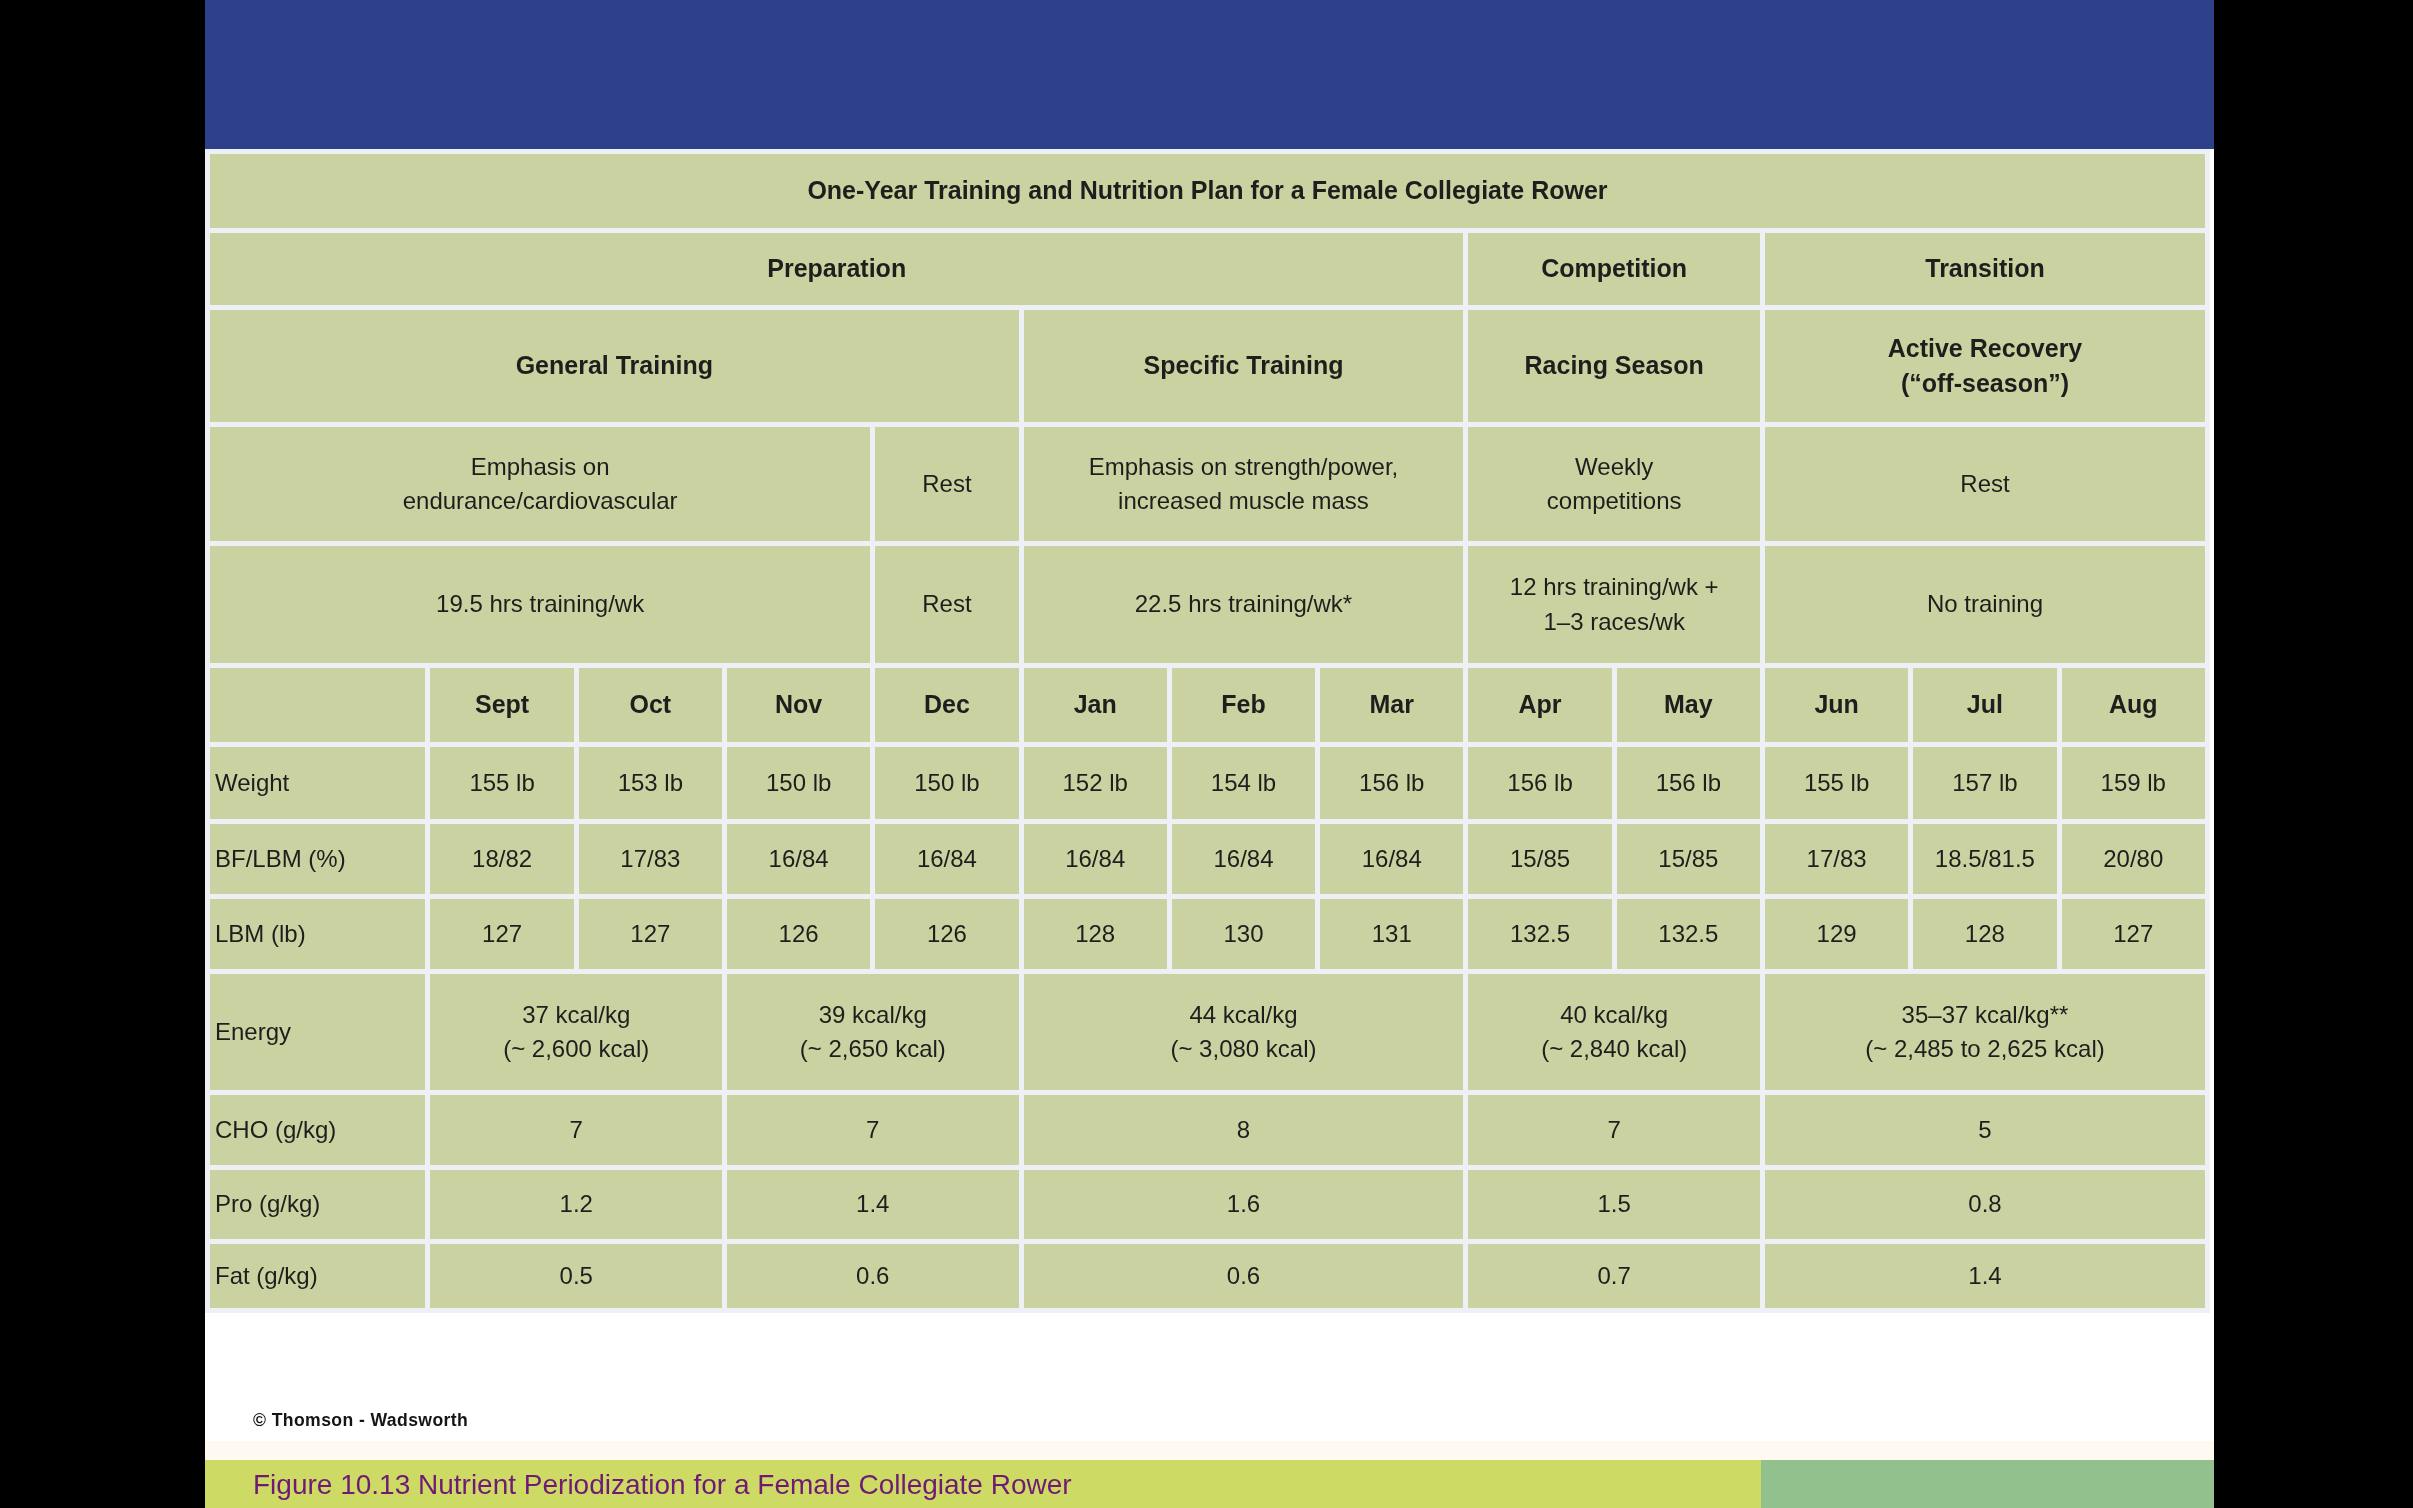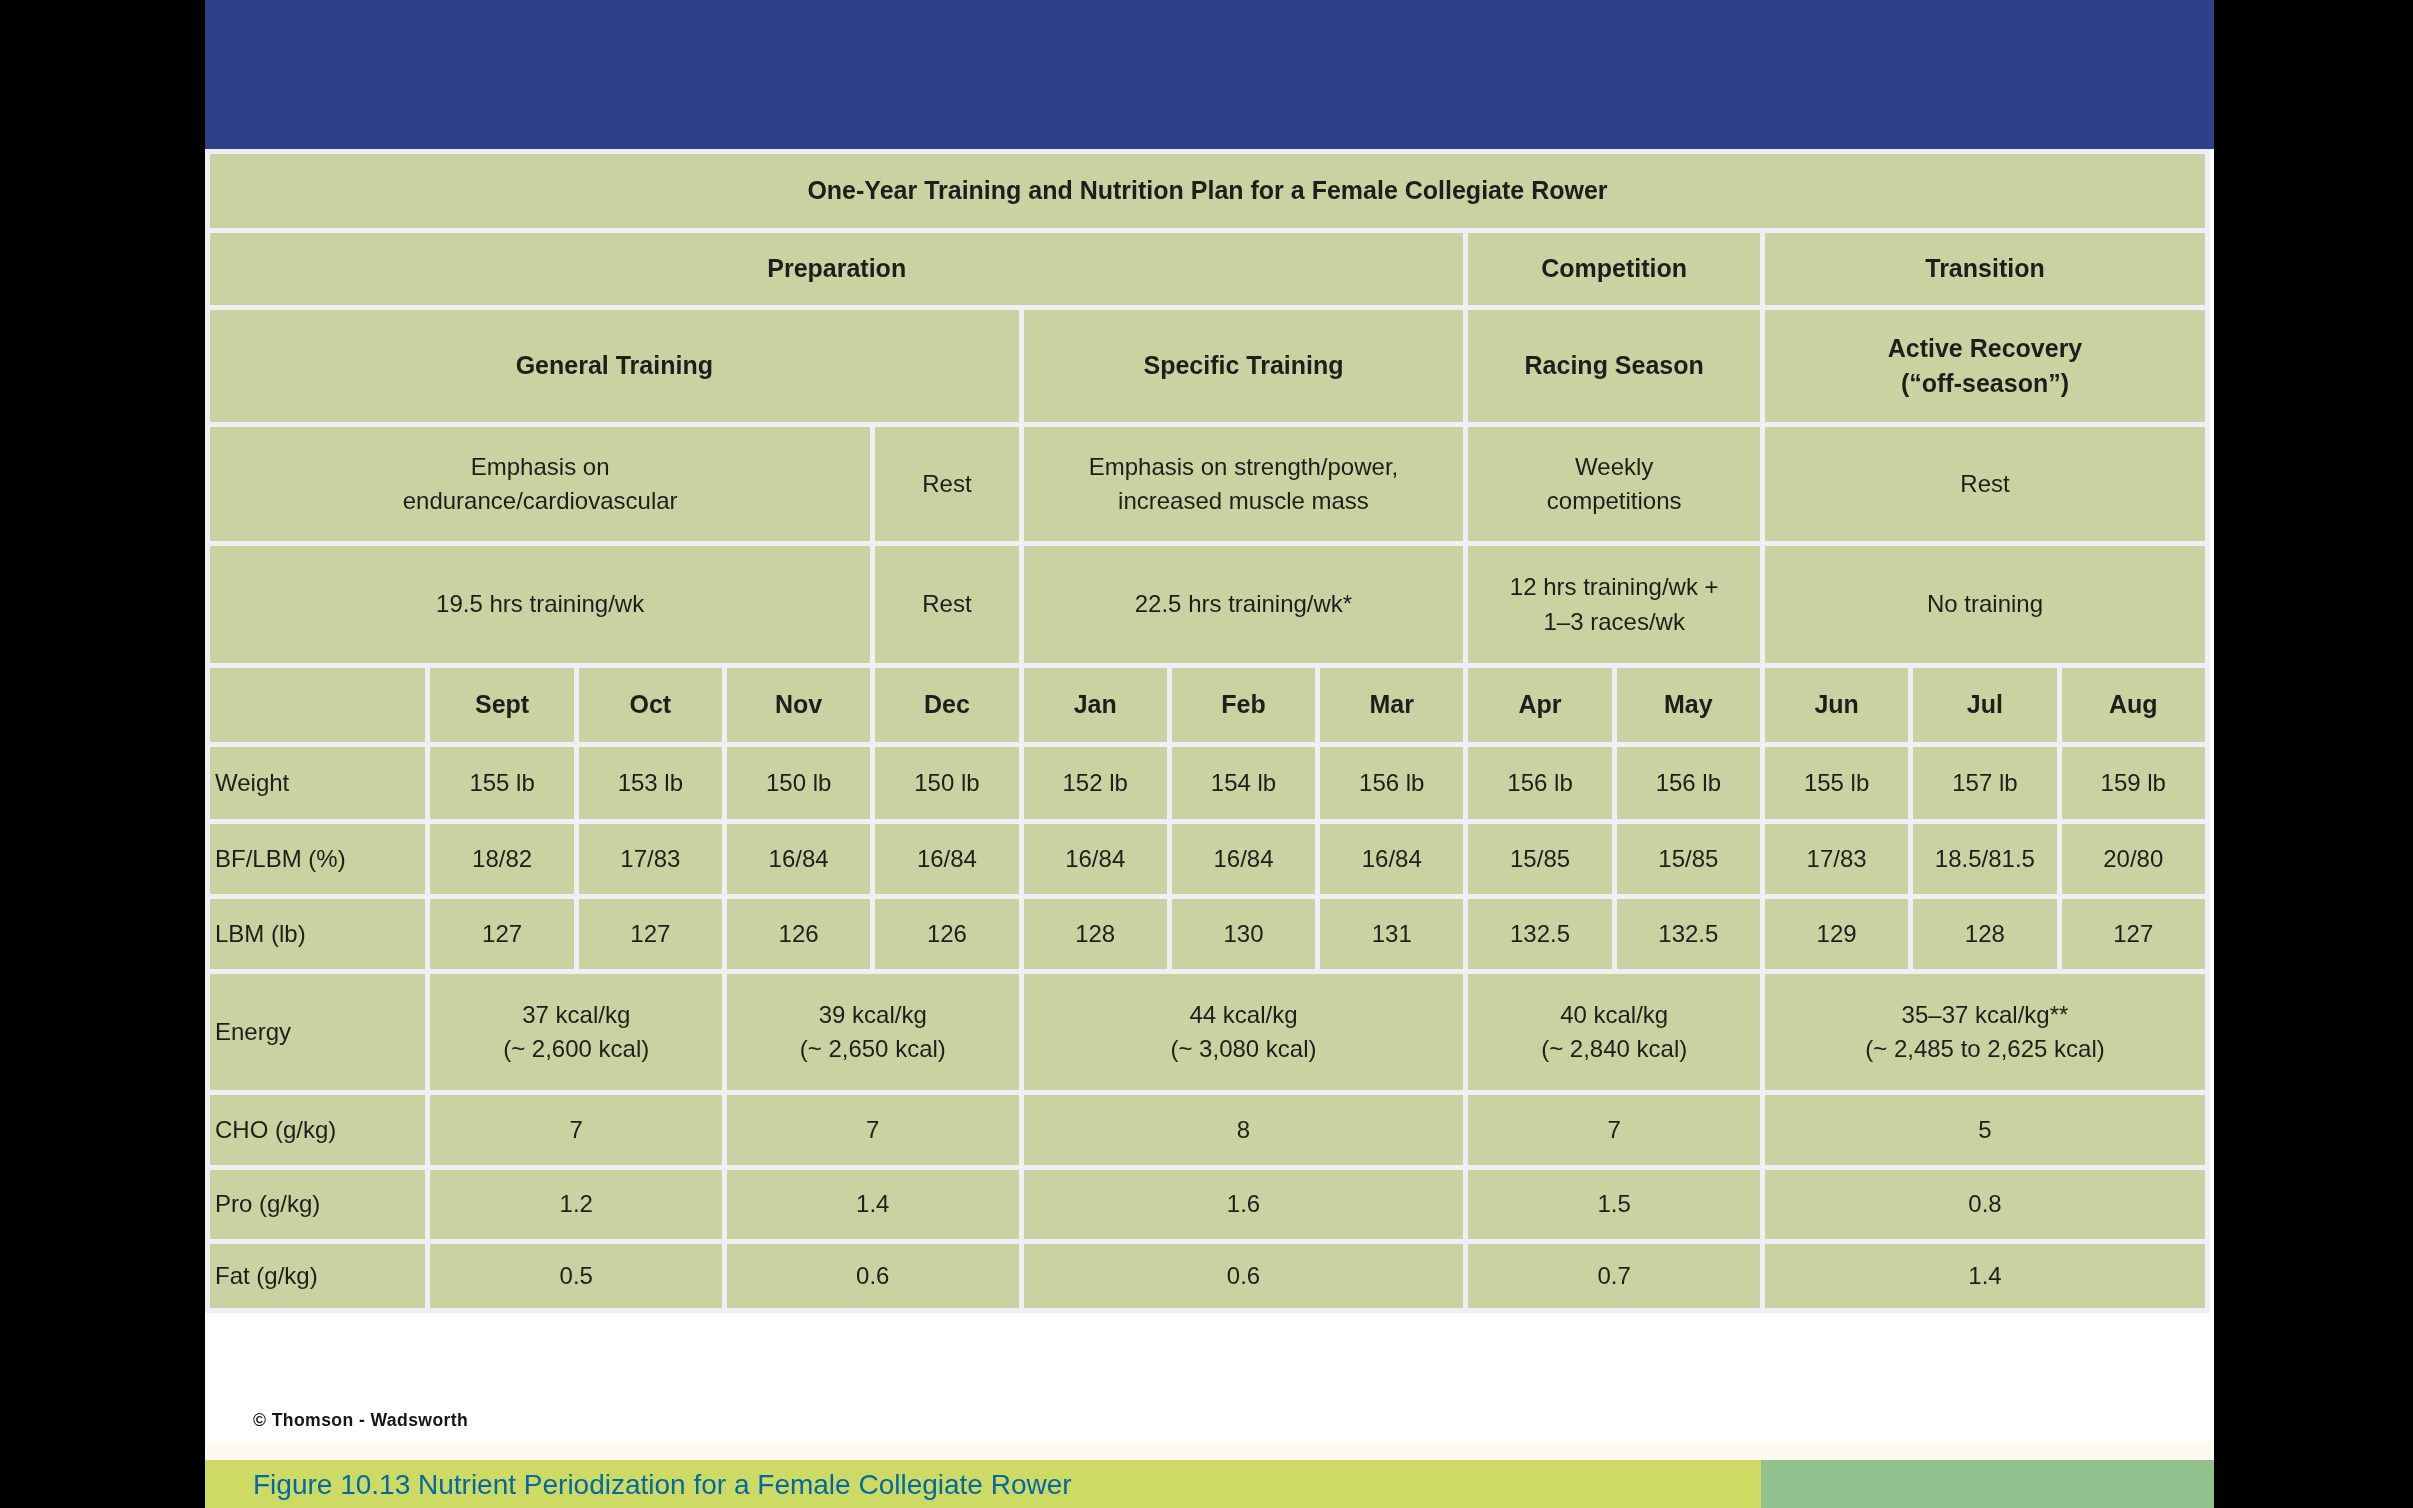--- a/index.html
+++ b/index.html
@@ -71,21 +71,21 @@
     position: absolute; left: 0; top: 1460px;
     width: 2009px; height: 49px;
     display: flex;
   }
   .caption-yellow {
     width: 1556px; background: #cddb65;
     display: flex; align-items: center;
   }
   .caption-yellow span {
     margin-left: 48px;
-    font-size: 28px; color: #0369a1;
+    font-size: 28px; color: #701a75;
   }
   .caption-green { flex: 1; background: #92c18e; }
 </style>
 </head>
 <body>
 
 <div class="slide">
 
   <div class="top-band"></div>
 

